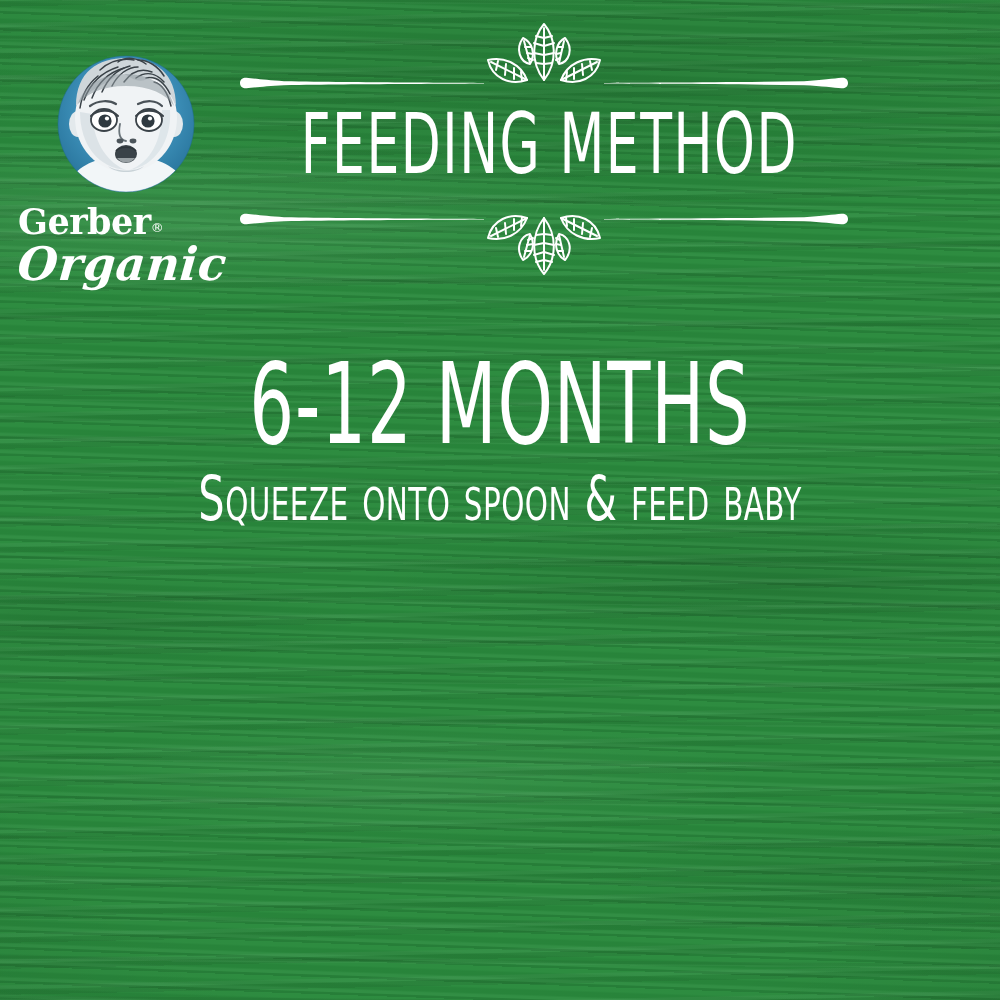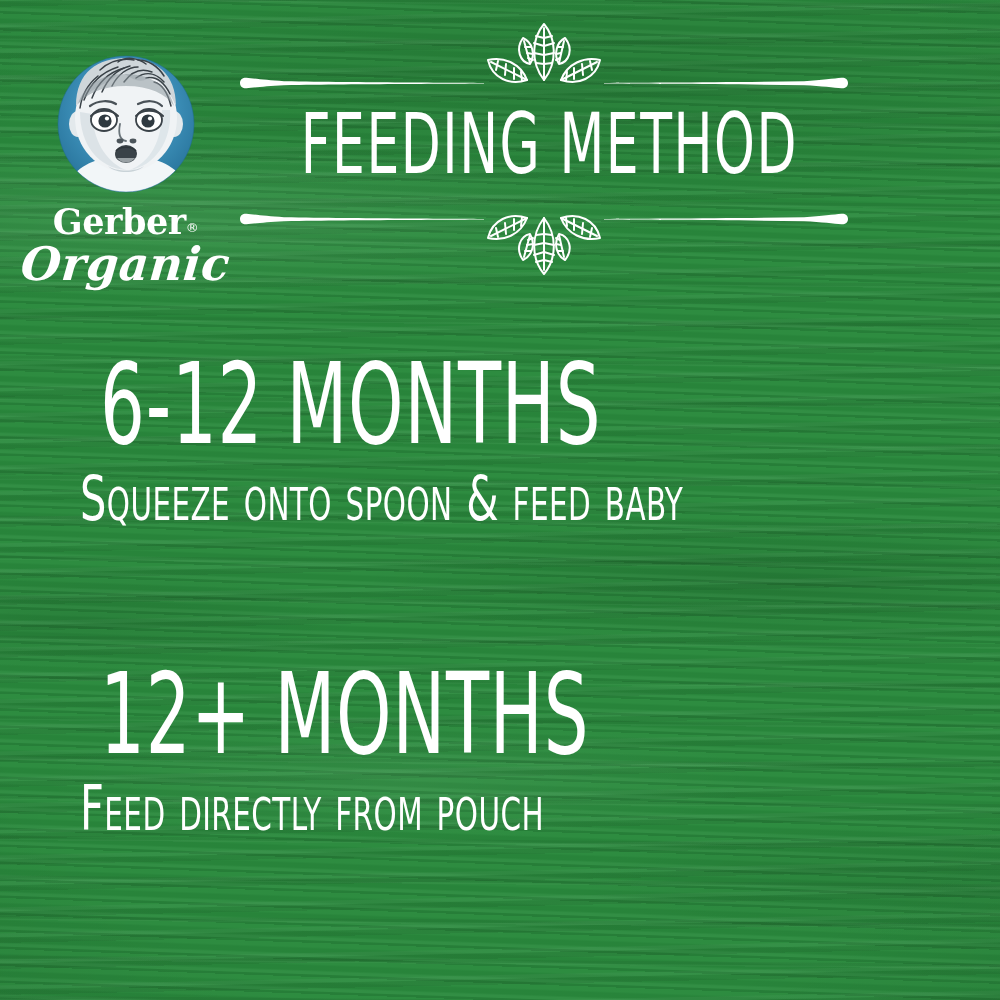--- a/index.html
+++ b/index.html
@@ -80,21 +80,20 @@
     background-image:
       radial-gradient(ellipse 105% 105% at 50% 45%, rgba(0,0,0,0) 55%, rgba(0,0,0,0.14) 100%);
   }
 
   
   #brand {
     position: absolute;
     left: 18px;
     top: 48px;
     width: 215px;
-    text-align: center;
   }
   #baby-logo {
     width: 152px;
     height: 152px;
     margin: 0 auto;
     display: block;
   }
   #gerber-word {
     display: block;
     margin-top: 4px;
@@ -169,20 +168,21 @@
     transform: scaleX(0.78) scaleY(1.12);
     transform-origin: center center;
     white-space: nowrap;
   }
 
   
   .block {
     position: absolute;
     left: 0;
     width: 1000px;
+    text-align: center;
     color: #ffffff;
   }
   #block-1 { top: 348px; }
   #block-2 { top: 658px; }
 
   .block-age {
     display: block;
     font-family: "DejaVu Sans Condensed", "Liberation Sans Narrow", "Liberation Sans", sans-serif;
     font-size: 98px;
     line-height: 112px;
@@ -356,18 +356,14 @@
     </svg>
 
     <div id="feeding-title">FEEDING METHOD</div>
   </div>
 
   <div class="block" id="block-1">
     <span class="block-age">6-12 MONTHS</span>
     <span class="block-instr">Squeeze onto spoon &amp; feed baby</span>
   </div>
 
-  <div class="block" id="block-2">
-    <span class="block-age">12+ MONTHS</span>
-    <span class="block-instr">Feed directly from pouch</span>
-  </div>
 
 </div>
 
 </body></html>

